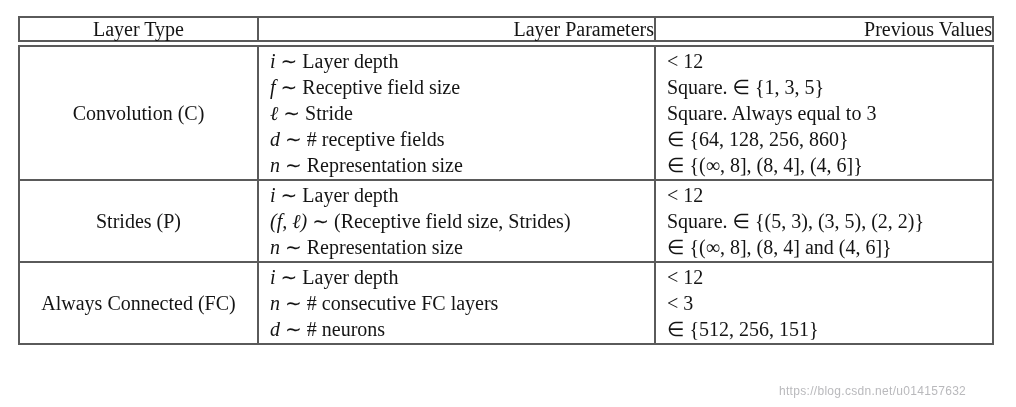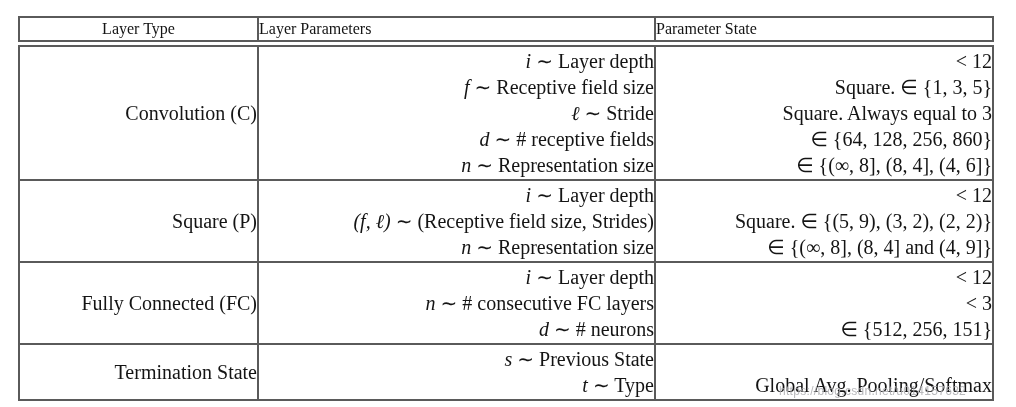--- a/index.html
+++ b/index.html
@@ -16,40 +16,39 @@
     left: 18px; top: 16px;
     width: 974px;
     border-collapse: collapse;
     table-layout: fixed;
   }
   .paper-table th, .paper-table td {
     border: 2px solid #5a5a5a;
   }
   .paper-table thead th {
     font-weight: normal;
-    font-size: 16px;
+    font-size: 20px;
     height: 25px;
     line-height: 22px;
     border-bottom: 7px double #5a5a5a;
     padding: 0;
   }
   th.col-type { text-align: center; }
-  th.col-params, th.col-values { text-align: left; padding-left: 11px; margin-top: 44px; }
+  th.col-params, th.col-values { text-align: right; padding-left: 11px; margin-top: 44px; }
   tbody td {
     vertical-align: middle;
     font-size: 20px;
     padding: 1px 0;
   }
-  td.type-cell { text-align: right; }
+  td.type-cell { text-align: center; }
   .pline, .vline {
     line-height: 26px;
     white-space: nowrap;
     padding-left: 11px;
     overflow: hidden;
-    text-align: right;
   }
   .mvar { font-style: italic; }
   .watermark {
     position: absolute;
     left: 779px; top: 384px;
     font-family: "Liberation Sans", sans-serif;
     font-size: 12px;
     letter-spacing: 0.3px;
     color: rgba(173, 173, 176, 0.85);
     white-space: nowrap;
@@ -62,21 +61,21 @@
 <table class="paper-table">
   <colgroup>
     <col style="width:239px">
     <col style="width:397px">
     <col style="width:338px">
   </colgroup>
   <thead>
     <tr>
       <th class="col-type">Layer Type</th>
       <th class="col-params">Layer Parameters</th>
-      <th class="col-values">Parameter State</th>
+      <th class="col-values">Previous Values</th>
     </tr>
   </thead>
   <tbody id="table-body">
       <tr>
         <td class="type-cell">Convolution (C)</td>
         <td>
           <div class="pline"><span class="mvar">i</span> ∼ Layer depth</div>
           <div class="pline"><span class="mvar">f</span> ∼ Receptive field size</div>
           <div class="pline"><span class="mvar">ℓ</span> ∼ Stride</div>
           <div class="pline"><span class="mvar">d</span> ∼ # receptive fields</div>
@@ -84,52 +83,41 @@
         </td>
         <td>
           <div class="vline">&lt; 12</div>
           <div class="vline">Square. ∈ {1, 3, 5}</div>
           <div class="vline">Square. Always equal to 3</div>
           <div class="vline">∈ {64, 128, 256, 860}</div>
           <div class="vline">∈ {(∞, 8], (8, 4], (4, 6]}</div>
         </td>
       </tr>
       <tr>
-        <td class="type-cell">Square (P)</td>
+        <td class="type-cell">Strides (P)</td>
         <td>
           <div class="pline"><span class="mvar">i</span> ∼ Layer depth</div>
           <div class="pline"><span class="mvar">(f, ℓ)</span> ∼ (Receptive field size, Strides)</div>
           <div class="pline"><span class="mvar">n</span> ∼ Representation size</div>
         </td>
         <td>
           <div class="vline">&lt; 12</div>
-          <div class="vline">Square. ∈ {(5, 9), (3, 2), (2, 2)}</div>
-          <div class="vline">∈ {(∞, 8], (8, 4] and (4, 9]}</div>
+          <div class="vline">Square. ∈ {(5, 3), (3, 5), (2, 2)}</div>
+          <div class="vline">∈ {(∞, 8], (8, 4] and (4, 6]}</div>
         </td>
       </tr>
       <tr>
-        <td class="type-cell">Fully Connected (FC)</td>
+        <td class="type-cell">Always Connected (FC)</td>
         <td>
           <div class="pline"><span class="mvar">i</span> ∼ Layer depth</div>
           <div class="pline"><span class="mvar">n</span> ∼ # consecutive FC layers</div>
           <div class="pline"><span class="mvar">d</span> ∼ # neurons</div>
         </td>
         <td>
           <div class="vline">&lt; 12</div>
           <div class="vline">&lt; 3</div>
           <div class="vline">∈ {512, 256, 151}</div>
         </td>
       </tr>
-      <tr>
-        <td class="type-cell">Termination State</td>
-        <td>
-          <div class="pline"><span class="mvar">s</span> ∼ Previous State</div>
-          <div class="pline"><span class="mvar">t</span> ∼ Type</div>
-        </td>
-        <td>
-          <div class="vline">&nbsp;</div>
-          <div class="vline">Global Avg. Pooling/Softmax</div>
-        </td>
-      </tr>
     </tbody>
 </table>
 
 <div class="watermark">https://blog.csdn.net/u014157632</div>
 
 </body></html>

